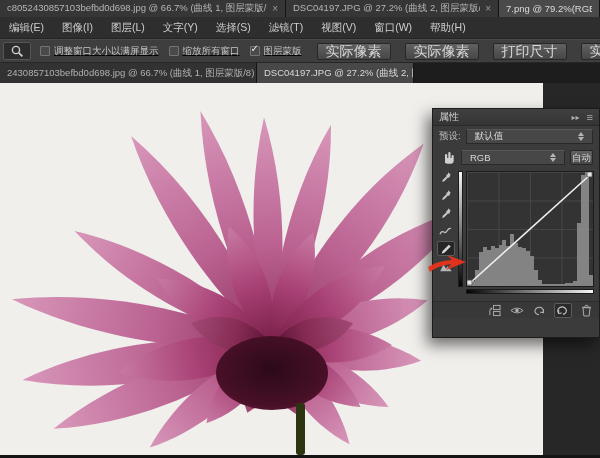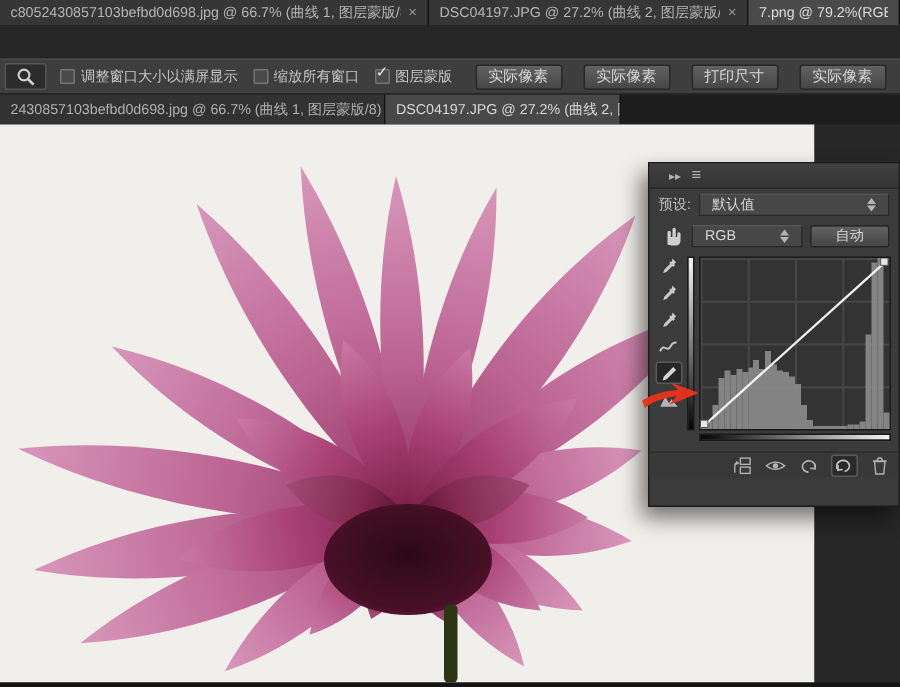--- a/index.html
+++ b/index.html
@@ -27,21 +27,21 @@
     border-top:1px solid #4a4a4a; border-bottom:1px solid #262626;
     display:flex; align-items:center; gap:9px; padding:0 3px; }
   .toolbox { width:28px; height:18px; background:#2c2c2c; border:1px solid #555;
     border-radius:2px; display:flex; align-items:center; justify-content:center; flex:none; }
   .chk-wrap { display:flex; align-items:center; gap:4px; flex:none; }
   .chk { width:10px; height:10px; background:#4a4a4a; border:1px solid #747474; border-radius:1px;
     position:relative; flex:none; }
   .chk .mark { position:absolute; left:0px; top:-4px; color:#eee; font-size:10px; }
   .chk-lbl { font-size:9.5px; color:#c6c6c6; white-space:nowrap; }
   .ps-btn { background:linear-gradient(#616161,#464646); border:1px solid #272727; border-radius:2px;
-    color:#d8d8d8; font-size:10px; height:17px; line-height:15px; padding:0 8px; white-space:nowrap; flex:none; }
+    color:#d8d8d8; font-size:14px; height:17px; line-height:15px; padding:0 8px; white-space:nowrap; flex:none; }
 
   
   .dtabs { position:absolute; left:0; top:63px; width:600px; height:20px; background:#1d1d1d;
     display:flex; overflow:hidden; }
   .dtab { height:20px; display:flex; align-items:center; gap:5px; padding:0 7px;
     background:#323232; border-right:1px solid #141414; font-size:9.5px; color:#b0b0b0;
     white-space:nowrap; overflow:hidden; flex:none; }
   .dtab.active { background:#484848; color:#d8d8d8; }
 
   
@@ -67,21 +67,21 @@
   .ps-select { flex:1; height:15px; background:#474747; border:1px solid #292929; border-top-color:#585858;
     border-radius:1px; display:flex; align-items:center; justify-content:space-between; padding:0 8px; }
   .ps-select .val { font-size:9.5px; color:#d8d8d8; }
   .updown { display:flex; flex-direction:column; gap:1px; }
   .updown i { display:block; width:0; height:0; border-left:3px solid transparent; border-right:3px solid transparent; }
   .updown .u { border-bottom:4px solid #b5b5b5; }
   .updown .d { border-top:4px solid #b5b5b5; }
   .p-channel { height:20px; display:flex; align-items:center; gap:5px; padding:0 6px 0 5px; }
   .hand-slot { width:18px; display:flex; justify-content:center; flex:none; }
   .p-channel .ps-select { flex:1; }
-  .auto-btn { height:15px; line-height:13px; padding:0 16px; font-size:9.5px; }
+  .auto-btn { height:15px; line-height:13px; padding:0 1px; font-size:9.5px; }
 
   .p-curve { position:relative; height:134px; }
   .toolcol { position:absolute; left:2px; top:2px; width:21px; display:flex; flex-direction:column;
     align-items:center; gap:3px; }
   .toolcol .ti { width:18px; height:15px; display:flex; align-items:center; justify-content:center; }
   .ti.pressed { background:#262626; border:1px solid #5a5a5a; border-radius:2px; }
   .vgrad { position:absolute; left:25px; top:4px; width:5px; height:116px;
     background:linear-gradient(#f6f6f6,#050505); border:1px solid #1b1b1b; }
   .grid { position:absolute; left:33px; top:4px; width:128px; height:116px; background:#333;
     border:1px solid #1b1b1b;
@@ -113,29 +113,40 @@
       </div>
       <div class="wtab" style="width: 213px;">
         <span class="lbl">DSC04197.JPG @ 27.2% (曲线 2, 图层蒙版/8) *</span>
         <span class="close">×</span>
       </div>
       <div class="wtab active" style="flex: 1 1 0%;">
         <span class="lbl">7.png @ 79.2%(RGB</span>
       </div>
     </div>
 
+  <div class="menubar" id="menu-bar">
+      <span class="menu-item">编辑(E)</span>
+      <span class="menu-item">图像(I)</span>
+      <span class="menu-item">图层(L)</span>
+      <span class="menu-item">文字(Y)</span>
+      <span class="menu-item">选择(S)</span>
+      <span class="menu-item">滤镜(T)</span>
+      <span class="menu-item">视图(V)</span>
+      <span class="menu-item">窗口(W)</span>
+      <span class="menu-item">帮助(H)</span>
+    </div>
 
   <div class="optionsbar">
     <div class="toolbox">
       <svg width="14" height="14" viewBox="0 0 14 14">
         <circle cx="6" cy="6" r="3.6" fill="none" stroke="#cfcfcf" stroke-width="1.4"></circle>
         <line x1="8.8" y1="8.8" x2="12.4" y2="12.4" stroke="#cfcfcf" stroke-width="1.8"></line>
       </svg>
     </div>
-    <div style="display:flex;align-items:center;gap:10px;" id="opt-checks">
+    <div style="display:flex;align-items:center;gap:10px;text-decoration:underline;" id="opt-checks">
         <span class="chk-wrap">
           <span class="chk"></span>
           <span class="chk-lbl">调整窗口大小以满屏显示</span>
         </span>
         <span class="chk-wrap">
           <span class="chk"></span>
           <span class="chk-lbl">缩放所有窗口</span>
         </span>
         <span class="chk-wrap">
           <span class="chk">
@@ -222,20 +233,21 @@
 
         <rect x="296" y="320" width="9" height="52" rx="3" fill="#2b3512"></rect>
       </g>
     </svg>
   </div>
   <div class="right-gutter"></div>
   <div class="bottom-strip"></div>
 
   <div class="panel">
     <div class="p-title">
+      <span class="t">属性</span>
       <span class="ico">▸▸</span>
       <span class="ico" style="font-size:11px">≡</span>
     </div>
     <div class="p-preset">
       <span class="lbl">预设:</span>
       <div class="ps-select">
         <span class="val">默认值</span>
         <span class="updown">
             <i class="u"></i>
             <i class="d"></i>

